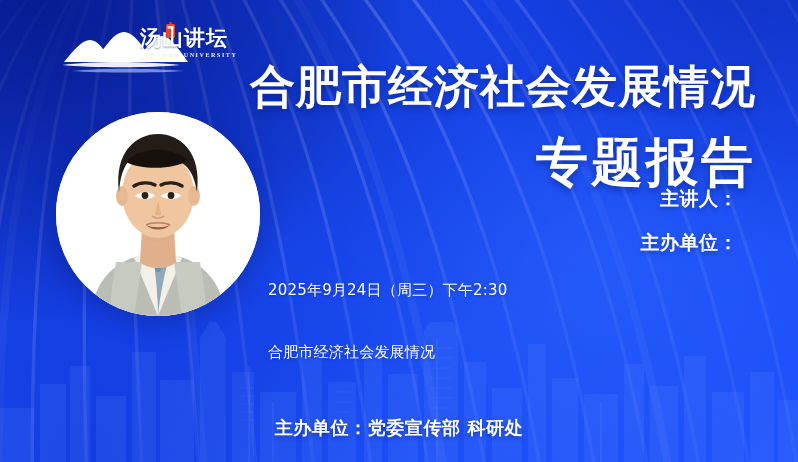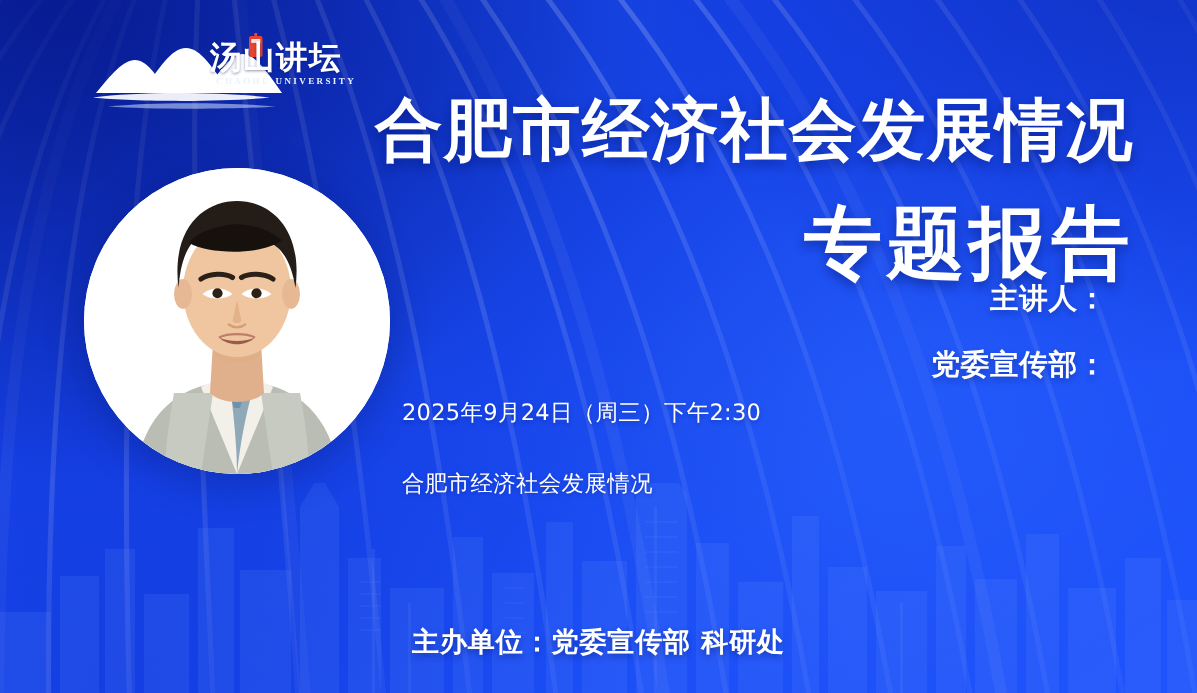--- a/index.html
+++ b/index.html
@@ -92,21 +92,21 @@
   }
   .speaker-title{
     font-family:"DejaVu Sans","Liberation Sans",sans-serif;
     font-size:13px;font-weight:bold;color:#ffffff;letter-spacing:.3px;
     margin-left:12px;white-space:nowrap;text-shadow:0 1px 3px rgba(2,16,90,.35);
   }
   .gap{height:18px;}
   .val{
     font-family:"DejaVu Sans","Liberation Sans",sans-serif;
     font-size:15px;font-weight:normal;color:#ffffff;letter-spacing:.2px;
-    margin-top:10px;white-space:nowrap;text-shadow:0 1px 3px rgba(2,16,90,.30);
+    margin-top:25px;white-space:nowrap;text-shadow:0 1px 3px rgba(2,16,90,.30);
   }
 
   
   .footer{
     position:absolute;left:0;right:0;top:416px;text-align:center;
     font-family:"DejaVu Sans","Liberation Sans",sans-serif;
     font-size:18px;font-weight:bold;color:#ffffff;letter-spacing:.6px;
     text-shadow:0 2px 4px rgba(2,16,90,.40);
   }
 </style>
@@ -267,21 +267,21 @@
       <path d="M90 113 C 96 119, 108 119, 114 113 C 108 116, 96 116, 90 113 Z" fill="#9c5a4c"></path>
       <path d="M90 113 C 96 110, 108 110, 114 113" stroke="#bd7f6a" stroke-width="1.4" fill="none"></path>
 
       <path d="M88 124 C 94 130, 110 130, 116 124" stroke="#e0ae85" stroke-width="2" fill="none"></path>
     </svg>
   </div>
 
   <div class="info">
     <div class="lbl">主讲人：</div>
     <div class="gap"></div>
-    <div class="lbl">党委宣传部：</div>
+    <div class="lbl">主办单位：</div>
     <div class="val">2025年9月24日（周三）下午2:30</div>
     <div class="gap"></div>
     <div class="val">合肥市经济社会发展情况</div>
   </div>
 
   <div class="footer">主办单位：党委宣传部  科研处</div>
 
 </div>
 
 </body></html>

